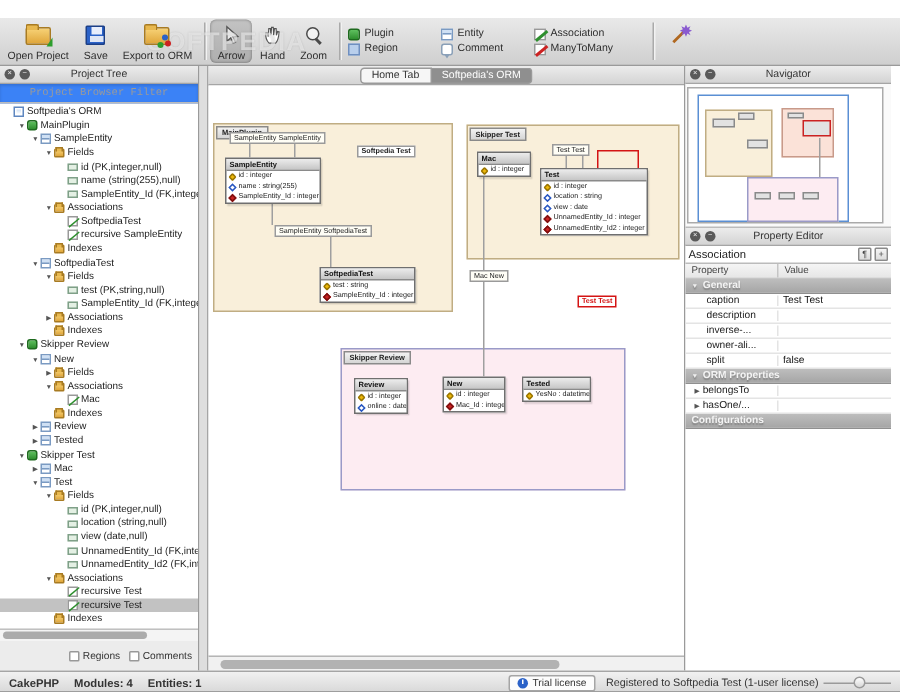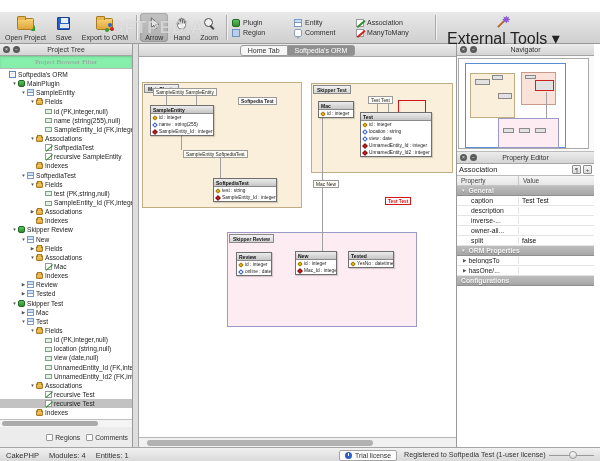--- a/index.html
+++ b/index.html
@@ -58,22 +58,22 @@
   
   .main { position:absolute; left:0; top:44px; width:600px; height:403px; display:flex; }
   .panel-header { height:12px; background:linear-gradient(#ececec,#d4d4d4); border-bottom:1px solid #a5a5a5;
                   display:flex; align-items:center; position:relative; }
   .ph-title { position:absolute; left:0; right:0; text-align:center; font-size:7px; color:#333; }
   .ph-btn { width:7px; height:7px; border-radius:50%; background:#5a5a5a; color:#eee; font-size:5px; line-height:7px;
             text-align:center; margin-left:3px; z-index:2; }
 
   
   .left-panel { width:133px; height:403px; background:#fff; border-right:1px solid #9a9a9a; display:flex; flex-direction:column; }
-  .filter { height:13px; margin:0; border:none; border-bottom:1px solid #bbb; background:#86efac; box-shadow:inset 0 1px 2px rgba(0,0,0,.15);
-            font-size:7px; text-align:center; color:#333; font-family:Liberation Serif, serif; }
+  .filter { height:13px; margin:0; border:none; border-bottom:1px solid #bbb; background:#3b82f6; box-shadow:inset 0 1px 2px rgba(0,0,0,.15);
+            font-size:7px; text-align:center; color:#333; font-family:Liberation Mono, monospace; }
   .filter::placeholder { color:#9a9a9a; }
   .tree { flex:1; overflow:hidden; padding-top:1px; }
   .tree-row { height:9.15px; display:flex; align-items:center; white-space:nowrap; overflow:hidden; font-size:6.6px; color:#1c1c1c; }
   .tree-row.sel { background:#c2c2c2; }
   .tw { width:7px; flex:0 0 7px; font-size:4.5px; color:#555; text-align:center; }
   .ti { width:7px; height:7px; flex:0 0 7px; margin-right:2px; position:relative; }
   .ti-project { background:#fff; border:1px solid #5f87c0; }
   .ti-project::before { content:""; position:absolute; inset:1px; background:linear-gradient(#cfe0f4,#fff); }
   .ti-plugin { background:linear-gradient(#5fc05f,#2e8f2e); border:1px solid #1e6a1e; border-radius:2px; }
   .ti-entity { background:#fff; border:1px solid #7a9ac2; }
@@ -142,21 +142,21 @@
   .prow .p { width:62px; padding-left:14px; color:#222; border-right:1px solid #e4e4e4; white-space:nowrap; overflow:hidden; display:flex; align-items:center; gap:2px; }
   .prow .v { flex:1; padding-left:3px; color:#111; white-space:nowrap; overflow:hidden; }
   .prow.section { background:linear-gradient(#bdbdbd,#a6a6a6); color:#fff; font-weight:bold; border-bottom:1px solid #8f8f8f; }
   .prow.section .s { padding-left:4px; display:flex; align-items:center; gap:3px; color:#f4f4f4; text-shadow:0 1px 1px rgba(0,0,0,.25); }
   .tri { font-size:4.5px; color:#555; }
   .prow.section .tri { color:#eee; }
 
   
   .statusbar { position:absolute; left:0; top:447px; width:600px; height:14px; background:linear-gradient(#f1f1f1,#d9d9d9);
                border-top:1px solid #a5a5a5; font-size:7.5px; color:#333; }
-  .sb-left { position:absolute; left:6px; top:0; height:14px; display:flex; align-items:center; gap:10px; }
+  .sb-left { position:absolute; left:6px; top:0; height:14px; display:flex; align-items:center; gap:10px;font-weight:bold; }
   .trial { position:absolute; left:339px; top:1.5px; height:11px; display:flex; align-items:center; gap:3px; padding:0 5px;
            background:#fcfcfc; border:1px solid #a5a5a5; border-radius:2px; font-size:6.8px; }
   .clock { width:7px; height:7px; border-radius:50%; background:#2b62c8; position:relative; }
   .clock::after { content:""; position:absolute; left:3px; top:1.5px; width:1px; height:2.5px; background:#fff; }
   .registered { position:absolute; left:404px; top:0; line-height:14px; font-size:7.2px; white-space:nowrap; }
   .zoom-slider { position:absolute; left:549px; top:6.5px; width:45px; height:1px; background:#9a9a9a; }
   .zoom-slider .knob { position:absolute; left:20px; top:-3.5px; width:8px; height:8px; border-radius:50%;
                        background:linear-gradient(#fdfdfd,#d8d8d8); border:1px solid #999; }
 
   .watermark { position:absolute; left:452px; top:398px; width:148px; text-align:center; z-index:60; pointer-events:none;
@@ -245,21 +245,20 @@
         </div>
       </div>
       <div class="tb-sep"></div>
       <div class="tb-ext">
         <div class="tb-ic">
           <svg width="15" height="15" viewBox="0 0 16 16">
             <path d="M2 14 L9.5 6.5" stroke="#b06820" stroke-width="2"></path>
             <path d="M11 1.5 l1 2.2 2.2-1.1 -1.1 2.2 2.2 1 -2.2 1 1.1 2.2 -2.2-1.1 -1 2.3 -1-2.3 -2.3 1.1 1.1-2.2 -2.2-1 2.2-1 -1.1-2.2 2.3 1.1 z" fill="#8a5ad0"></path>
           </svg>
         </div>
-        <div class="lab">External Tools ▾</div>
       </div>
     </div>
 
   <div class="main">
 
     <div class="left-panel">
       <div class="panel-header">
         <span class="ph-btn">×</span>
         <span class="ph-btn">−</span>
         <span class="ph-title">Project Tree</span>

